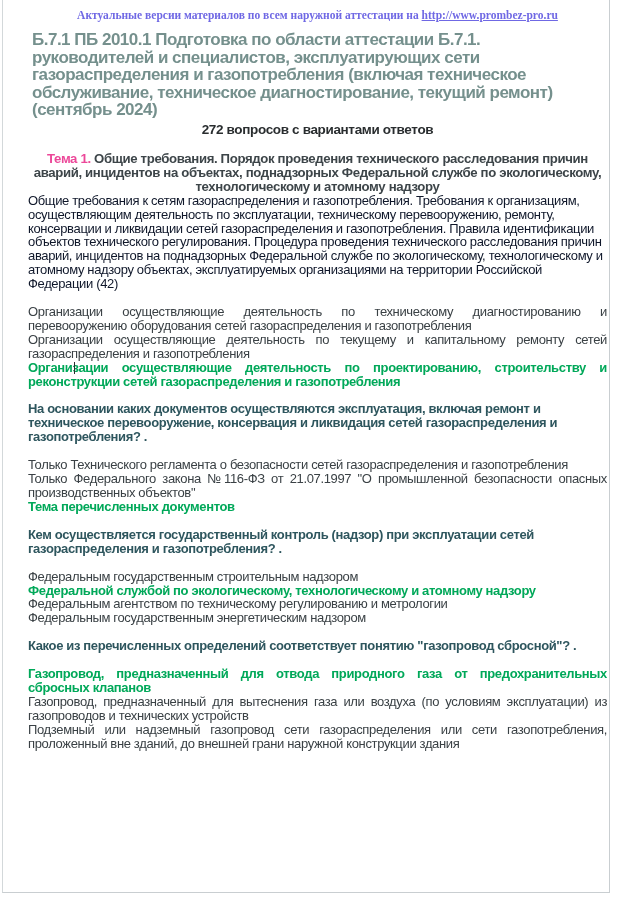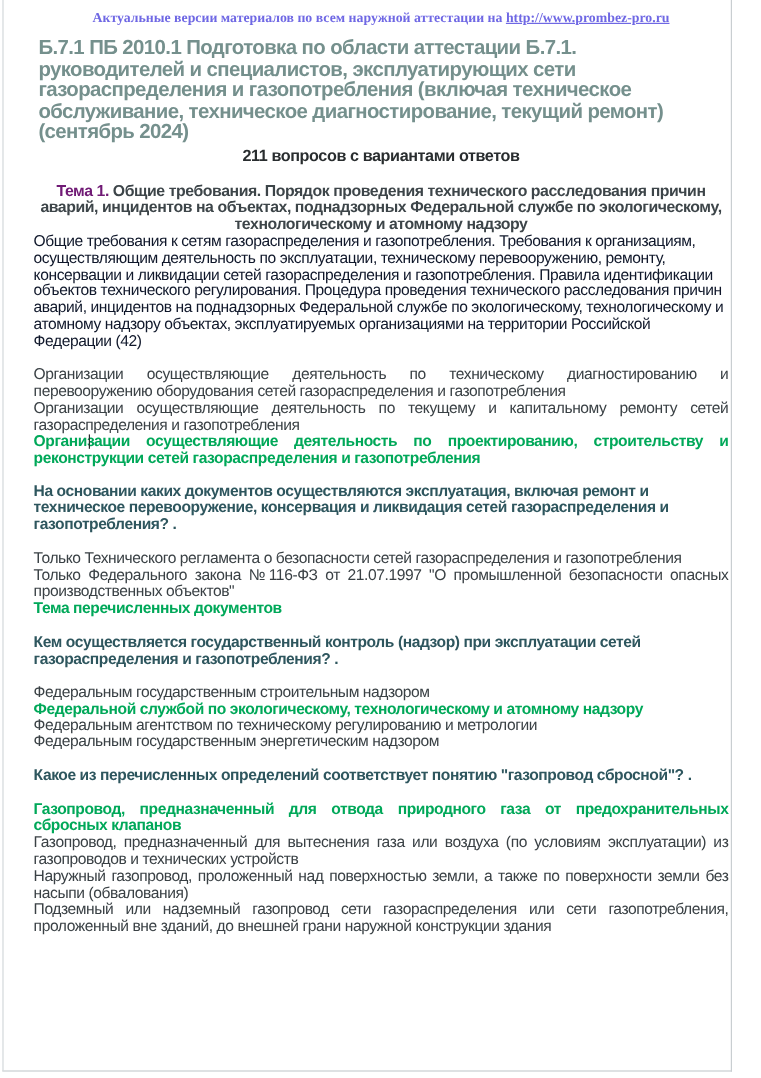--- a/index.html
+++ b/index.html
@@ -31,21 +31,21 @@
     color:#75908d;
   }
   .subtitle{
     margin:3px 0 0 0;text-align:center;
     font-weight:bold;font-size:13.5px;line-height:15px;color:#292d2f;
   }
   .theme{
     margin:15px 0 0 0;text-align:center;font-weight:bold;
     font-size:13.2px;line-height:13.9px;
   }
-  .theme .theme-label{color:#701a75;}
+  .theme .theme-label{color:#ec4899;}
   .theme .theme-heading{color:#3d4549;}
   .description{margin:0;text-align:left;color:#0f172a;}
   .question{
     margin:14px 0 0 0;font-weight:bold;color:#2e565e;text-align:left;
   }
   .answers{margin:14px 0 0 0;}
   .answer{margin:0;text-align:justify;color:#3a4145;position:relative;}
   .answer.correct{color:#00a859;font-weight:bold;}
   .text-cursor{
     position:absolute;left:46px;top:1px;width:1px;height:12px;
@@ -56,21 +56,21 @@
 <body>
 
 <div class="page-frame"></div>
 
 <div class="content">
 
   <p class="top-link"><span>Актуальные версии материалов по всем наружной аттестации на </span><a class="url">http://www.prombez-pro.ru</a></p>
 
   <p class="title">Б.7.1 ПБ 2010.1 Подготовка по области аттестации Б.7.1. руководителей и специалистов, эксплуатирующих сети газораспределения и газопотребления (включая техническое обслуживание, техническое диагностирование, текущий ремонт) (сентябрь 2024)</p>
 
-  <p class="subtitle">211 вопросов с вариантами ответов</p>
+  <p class="subtitle">272 вопросов с вариантами ответов</p>
 
   <p class="theme"><span class="theme-label">Тема 1.</span><span class="theme-heading"> Общие требования. Порядок проведения технического расследования причин аварий, инцидентов на объектах, поднадзорных Федеральной службе по экологическому, технологическому и атомному надзору</span></p>
 
   <p class="description">Общие требования к сетям газораспределения и газопотребления. Требования к организациям, осуществляющим деятельность по эксплуатации, техническому перевооружению, ремонту, консервации и ликвидации сетей газораспределения и газопотребления. Правила идентификации объектов технического регулирования. Процедура проведения технического расследования причин аварий, инцидентов на поднадзорных Федеральной службе по экологическому, технологическому и атомному надзору объектах, эксплуатируемых организациями на территории Российской Федерации (42)</p>
 
   <div class="answers">
     <p class="answer">Организации осуществляющие деятельность по техническому диагностированию и перевооружению оборудования сетей газораспределения и газопотребления</p>
     <p class="answer">Организации осуществляющие деятельность по текущему и капитальному ремонту сетей газораспределения и газопотребления</p>
     <p class="answer correct"><span class="text-cursor"></span><span>Организации осуществляющие деятельность по проектированию, строительству и реконструкции сетей газораспределения и газопотребления</span></p>
   </div>
@@ -87,17 +87,16 @@
     <p class="answer">Федеральным государственным строительным надзором</p>
     <p class="answer correct">Федеральной службой по экологическому, технологическому и атомному надзору</p>
     <p class="answer">Федеральным агентством по техническому регулированию и метрологии</p>
     <p class="answer">Федеральным государственным энергетическим надзором</p>
   </div>
 
   <p class="question">Какое из перечисленных определений соответствует понятию "газопровод сбросной"? .</p>
   <div class="answers">
     <p class="answer correct">Газопровод, предназначенный для отвода природного газа от предохранительных сбросных клапанов</p>
     <p class="answer">Газопровод, предназначенный для вытеснения газа или воздуха (по условиям эксплуатации) из газопроводов и технических устройств</p>
-    <p class="answer">Наружный газопровод, проложенный над поверхностью земли, а также по поверхности земли без насыпи (обвалования)</p>
     <p class="answer">Подземный или надземный газопровод сети газораспределения или сети газопотребления, проложенный вне зданий, до внешней грани наружной конструкции здания</p>
   </div>
 
 </div>
 
 </body></html>

